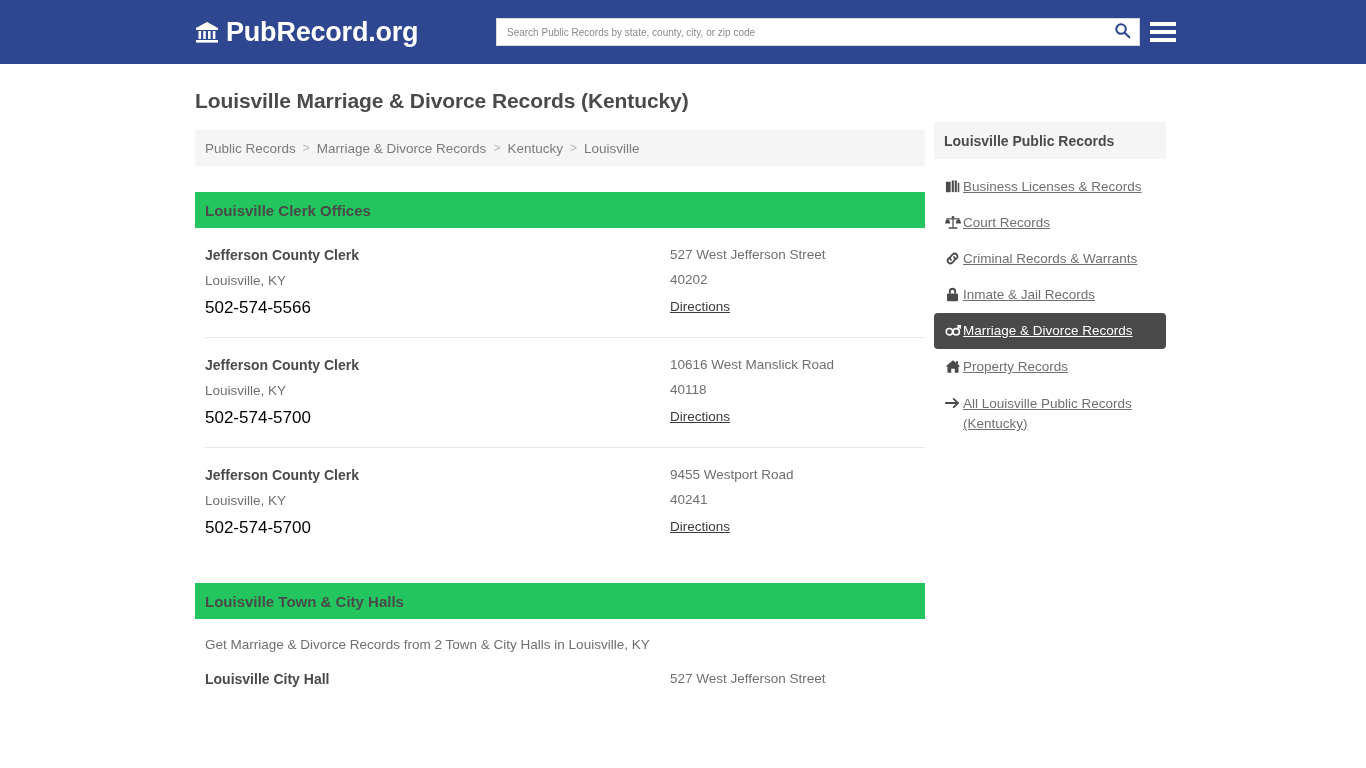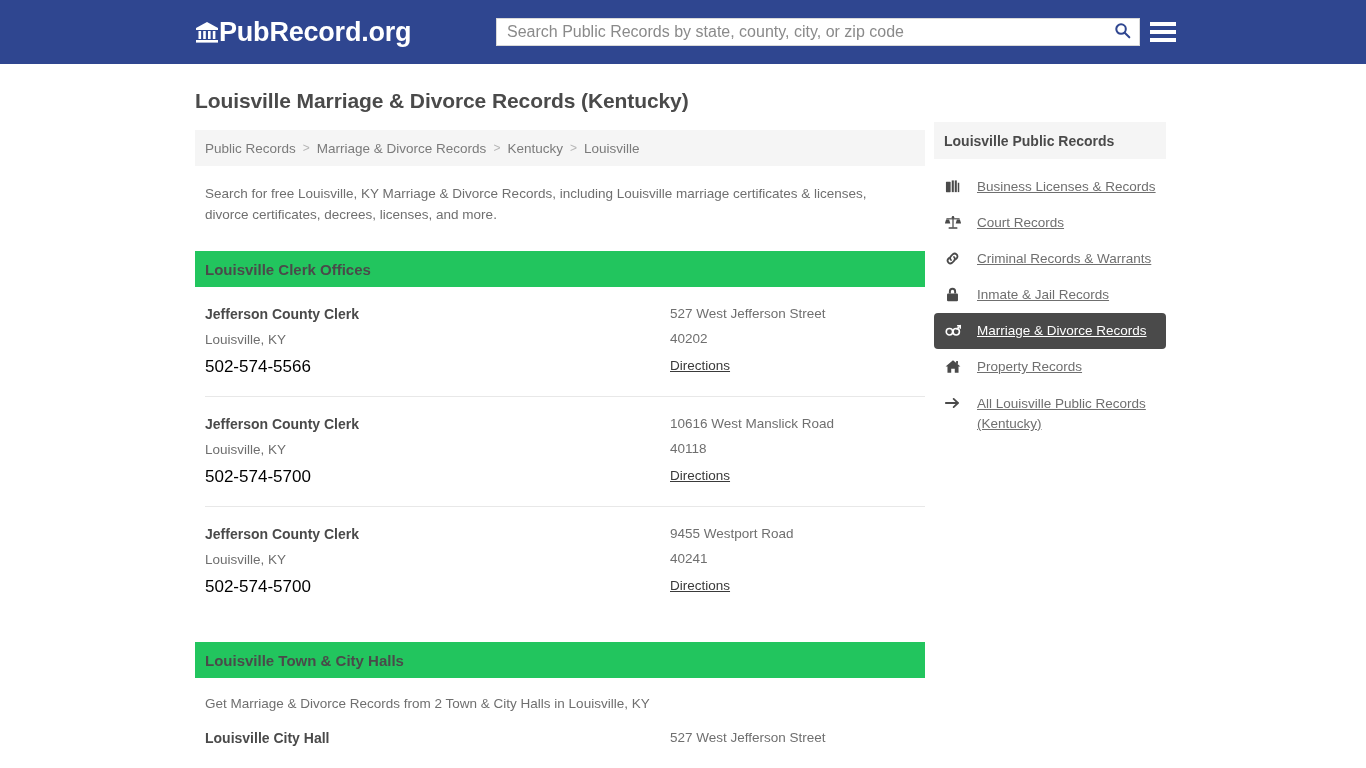--- a/index.html
+++ b/index.html
@@ -19,20 +19,21 @@
   .site-header {
     height: 64px;
     background: #2f4690;
     display: flex;
     align-items: center;
     position: relative;
   }
   .logo {
     display: flex;
     align-items: center;
+    gap: 7px;
     margin-left: 195px;
     text-decoration: none;
     cursor: pointer;
   }
   .logo-icon { display: block; line-height: 0; }
   .logo-text {
     color: #ffffff;
     font-size: 27px;
     font-weight: bold;
     letter-spacing: -0.2px;
@@ -50,21 +51,21 @@
     border: 1px solid #d9d9d9;
   }
   .search-input {
     flex: 1;
     height: 26px;
     border: none;
     outline: none;
     background: transparent;
     padding: 0 8px 0 10px;
     font-family: "Liberation Sans", sans-serif;
-    font-size: 16px;
+    font-size: 10px;
     color: #555;
   }
   .search-input::placeholder { color: #8a8a8a; }
   .search-btn {
     border: none;
     background: transparent;
     width: 34px;
     height: 26px;
     display: flex;
     align-items: center;
@@ -209,21 +210,21 @@
     align-items: center;
     padding-left: 10px;
     font-size: 14px;
     font-weight: bold;
     color: #4a4a4a;
   }
   .sb-list { margin-top: 10px; }
   .sb-item {
     display: flex;
     align-items: flex-start;
-    gap: 16px;
+    gap: 2px;
     padding: 8px 10px 8px 10px;
     font-size: 13.5px;
     color: #6f6f6f;
     cursor: pointer;
     border-radius: 4px;
     line-height: 20px;
   }
   .sb-item .sb-icon {
     width: 17px;
     min-width: 17px;
@@ -285,21 +286,20 @@
     <div class="breadcrumb">
       <a href="#">Public Records</a>
       <span class="sep">&gt;</span>
       <a href="#">Marriage &amp; Divorce Records</a>
       <span class="sep">&gt;</span>
       <a href="#">Kentucky</a>
       <span class="sep">&gt;</span>
       <span class="current">Louisville</span>
     </div>
 
-    <p class="intro">Search for free Louisville, KY Marriage &amp; Divorce Records, including Louisville marriage certificates &amp; licenses, divorce certificates, decrees, licenses, and more.</p>
 
     <div class="section-head">Louisville Clerk Offices</div>
 
     <div class="listing">
       <div class="col-left">
         <div class="name">Jefferson County Clerk</div>
         <div class="citystate">Louisville, KY</div>
         <div class="phone">502-574-5566</div>
       </div>
       <div class="col-right">

